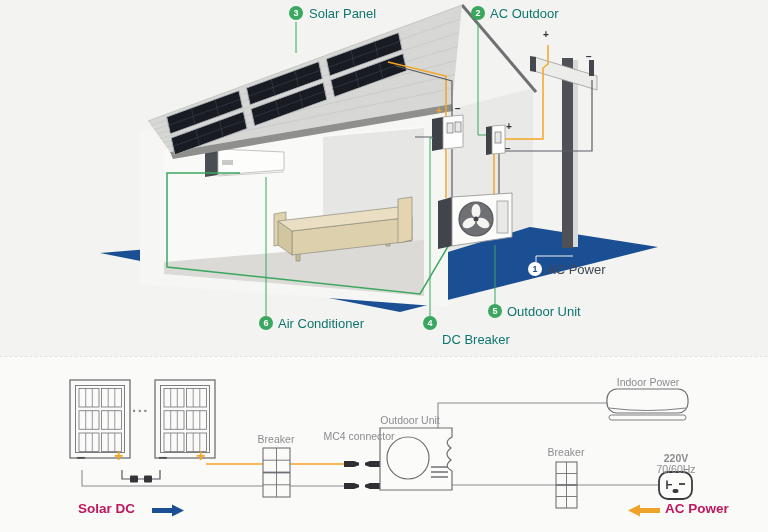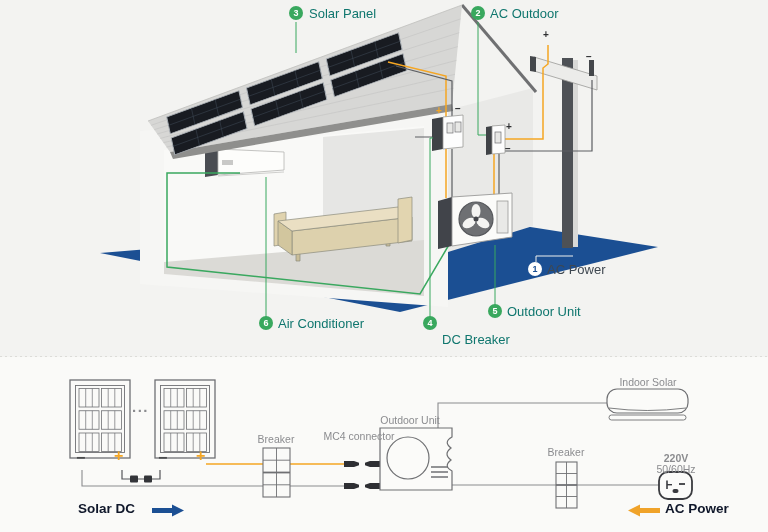--- a/index.html
+++ b/index.html
@@ -7,21 +7,21 @@
   #stage{position:relative;width:768px;height:532px;background:#f3f3f1;overflow:hidden;}
   #stage svg{position:absolute;left:0;top:0;}
   .tlabel{position:absolute;font-size:13px;color:#0f766e;white-space:nowrap;line-height:14px;}
   .tlabel.onblue{color:#3e4750;}
   .badge{position:absolute;width:14px;height:14px;border-radius:50%;background:#39a85e;color:#ffffff;
          font-size:9px;font-weight:bold;line-height:14px;text-align:center;}
   .badge.light{background:#ffffff;color:#1b4f93;}
   .mark{position:absolute;font-size:10px;font-weight:bold;color:#2e2f31;line-height:10px;}
   .mark.orange{color:#f5a623;}
   .slabel{position:absolute;font-size:10.5px;color:#8b8c8f;white-space:nowrap;transform:translateX(-50%);}
-  .blabel{position:absolute;font-size:13.5px;font-weight:bold;color:#0f172a;white-space:nowrap;}
+  .blabel{position:absolute;font-size:13.5px;font-weight:bold;color:#be185d;white-space:nowrap;}
   .term{position:absolute;font-size:16px;font-weight:bold;color:#4a4b4d;line-height:16px;}
   .term.plus{color:#f5a623;}
   .dots{position:absolute;font-size:15px;font-weight:bold;color:#8b8c8f;letter-spacing:1.5px;}
 </style>
 </head>
 <body>
 
 <div id="stage">
 
 <svg width="768" height="532" viewBox="0 0 768 532">
@@ -277,24 +277,24 @@
 <div class="mark orange" style="left:436px;top:106px;">+</div>
 <div class="mark" style="left:455px;top:104px;">−</div>
 <div class="mark" style="left:506px;top:122px;">+</div>
 <div class="mark" style="left:505px;top:144px;">−</div>
 <div class="mark" style="left:543px;top:30px;">+</div>
 <div class="mark" style="left:586px;top:52px;">−</div>
 
 <div class="slabel" style="left:276px;top:433px;">Breaker</div>
 <div class="slabel" style="left:359px;top:430px;">MC4 connector</div>
 <div class="slabel" style="left:410px;top:414px;">Outdoor Unit</div>
-<div class="slabel" style="left:648px;top:376px;">Indoor Solar</div>
+<div class="slabel" style="left:648px;top:376px;">Indoor Power</div>
 <div class="slabel" style="left:566px;top:446px;">Breaker</div>
 <div class="slabel" style="left:676px;top:452px;font-weight:bold;">220V</div>
-<div class="slabel" style="left:676px;top:463px;">50/60Hz</div>
+<div class="slabel" style="left:676px;top:463px;">70/60Hz</div>
 
 <div class="term" style="left:76px;top:450px;">−</div>
 <div class="term plus" style="left:114px;top:448px;">+</div>
 <div class="term" style="left:158px;top:450px;">−</div>
 <div class="term plus" style="left:196px;top:448px;">+</div>
 <div class="dots" style="left:132px;top:398px;">...</div>
 
 <div class="blabel" style="left:78px;top:501px;">Solar DC</div>
 <div class="blabel" style="left:665px;top:501px;">AC Power</div>
 

